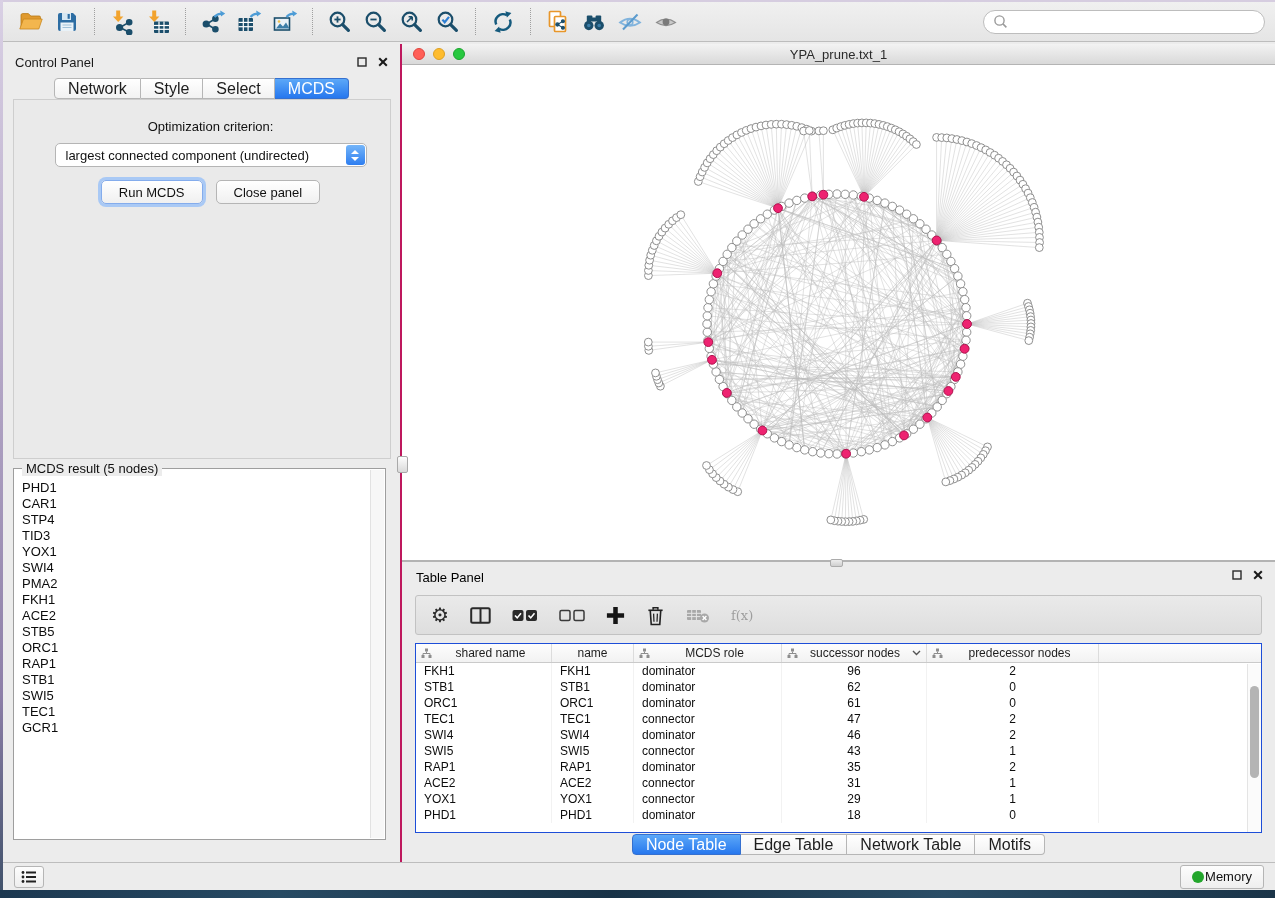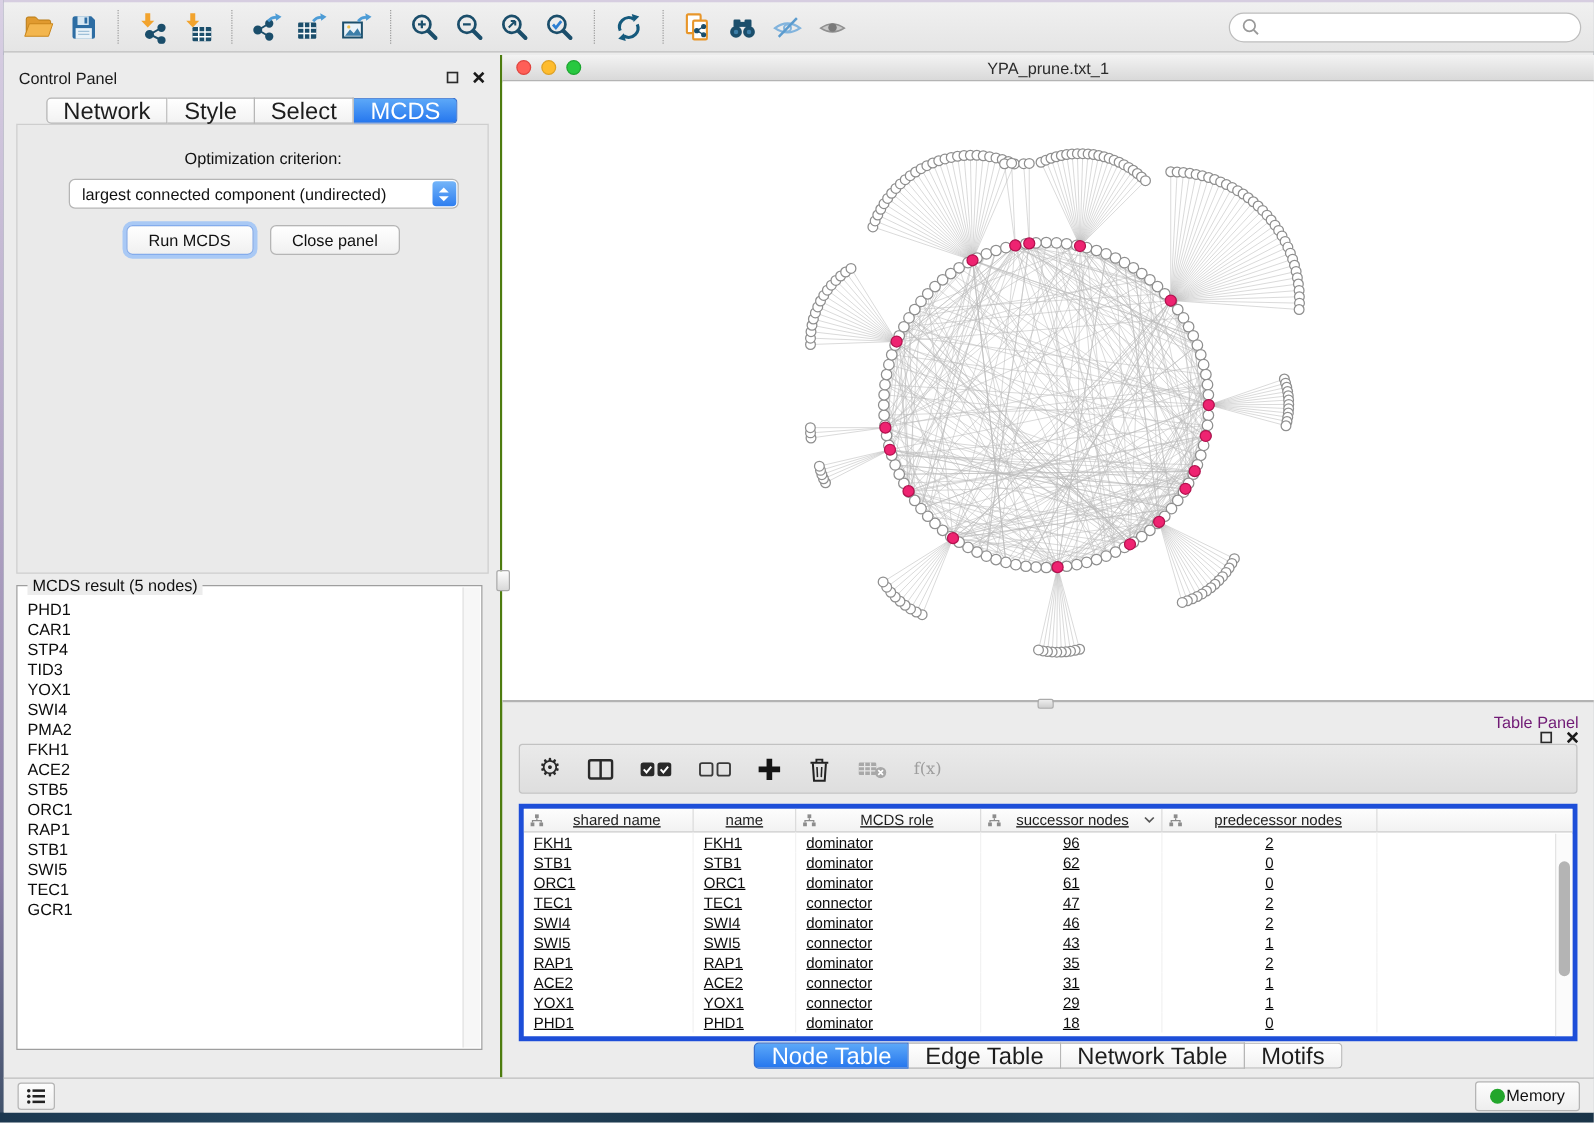--- a/index.html
+++ b/index.html
@@ -20,30 +20,30 @@
   .toolbar { height:40px; background:linear-gradient(#f0f0f0,#e5e5e5);
     border-bottom:1px solid #bdbdbd; display:flex; align-items:center; padding:0 10px; }
   .tbtn { width:36px; height:30px; display:flex; align-items:center; justify-content:center; cursor:default; }
   .tsep { width:1px; height:27px; border-left:1px dotted #9f9f9f; margin:0 9px; }
   .searchbox { margin-left:auto; width:282px; height:24px; border:1px solid #bdbdbd; border-radius:13px;
     background:#fff; display:flex; align-items:center; padding:0 9px; gap:6px; }
   .searchbox input { border:none; outline:none; flex:1; font-size:13px; background:transparent; height:20px; }
 
   
   .main { position:absolute; top:42px; left:0; right:0; bottom:28px; display:flex; }
-  .control-panel { width:399px; background:#ececec; position:relative; border-right:2px solid #4d7c0f; }
+  .control-panel { width:399px; background:#ececec; position:relative; border-right:2px solid #be185d; }
   .v-handle { position:absolute; left:394px; top:412px; width:11px; height:17px; z-index:6;
     background:linear-gradient(#fdfdfd,#d9d9d9); border:1px solid #a9a9a9; border-radius:2px; }
   .right { flex:1; display:flex; flex-direction:column; min-width:0; }
 
   
   .cp-header { height:28px; display:flex; align-items:center; padding:8px 12px 0 12px; font-size:13px; color:#1a1a1a; }
   .cp-glyphs { margin-left:auto; display:flex; gap:11px; align-items:center; }
   .seg { display:flex; }
-  .segbtn { height:21px; padding:0 13px; font-size:19px; color:#1d1d1d;
+  .segbtn { height:21px; padding:0 13px; font-size:16px; color:#1d1d1d;
     background:linear-gradient(#ffffff,#f2f2f2); border:1px solid #b6b6b6; border-left:none; cursor:default;
     font-family:"Liberation Sans",sans-serif; }
   .segbtn:first-child { border-left:1px solid #b6b6b6; border-radius:4px 0 0 4px; }
   .segbtn:last-child { border-radius:0 4px 4px 0; }
   .segbtn.active { background:linear-gradient(#5ca8f8,#2677ee); border-color:#3570cf; color:#fff; }
   .cp-tabs { justify-content:center; margin-top:6px; position:relative; z-index:2; }
   .cp-options { position:absolute; top:55px; left:10px; right:9px; height:360px;
     background:#eaeaea; border:1px solid #cecece;padding-left:17px; }
   .opt-label { text-align:center; font-size:13px; color:#111; margin-top:19px; }
   .opt-select { margin:9px auto 0; width:312px; height:24px; background:#fff; border:1px solid #b5b5b5;
@@ -80,28 +80,28 @@
   .light.red { background:#ff5f57; border:1px solid #e0443e; }
   .light.yellow { background:#febc2e; border:1px solid #dea123; }
   .light.green { background:#28c840; border:1px solid #1ca52f; }
   .canvas { position:absolute; top:22px; left:0; right:0; bottom:0; background:#fff; }
   .canvas svg { width:100%; height:100%; display:block; }
   .h-handle { position:absolute; left:428px; bottom:-7px; width:13px; height:8px; z-index:6;
     background:linear-gradient(#ededed,#cfcfcf); border:1px solid #ababab; border-radius:2px; }
 
   
   .table-panel { flex:1; position:relative; background:#ececec; min-height:0; }
-  .tp-header { height:30px; display:flex; align-items:flex-end; padding:8px 12px 0 14px; font-size:13px; color:#701a75;flex-direction:column; }
+  .tp-header { height:30px; display:flex; align-items:flex-start; padding:8px 12px 0 14px; font-size:13px; color:#000000; }
   .tp-toolbar { position:absolute; top:33px; left:13px; right:13px; height:40px;
     background:linear-gradient(#eaeaea,#dedede); border:1px solid #c2c2c2; border-radius:3px;
     display:flex; align-items:center; padding:0 15px; gap:21px; }
   .gear { font-size:20px; color:#2a2a2a; line-height:20px; }
   .fx { font-family:"DejaVu Serif", serif; font-size:13px; color:#9e9e9e; }
   .tp-table { position:absolute; top:81px; left:13px; right:13px; height:190px; background:#fff;
-    border:4px solid #1d4ed8; overflow:hidden;text-decoration:underline; }
+    border:1px solid #1d4ed8; overflow:hidden; }
   .thead { display:flex; height:19px; background:linear-gradient(#fdfdfd,#f2f2f2);
     border-bottom:1px solid #cacaca; }
   .th { display:flex; align-items:center; border-right:1px solid #dcdcdc; padding:0 5px; gap:3px;
     font-size:12px; color:#1d1d1d; }
   .th .lbl { flex:1; text-align:center; white-space:nowrap; overflow:hidden; }
   .thf { flex:1; border-right:none; }
   .tbody { }
   .tr { display:flex; height:16px; line-height:16px; font-size:12px; color:#0d0d0d; }
   .td { border-right:1px solid #f2f2f2; padding:0 8px; white-space:nowrap; overflow:hidden; }
   .c0 { width:136px; } .c1 { width:82px; } .c2 { width:148px; }

